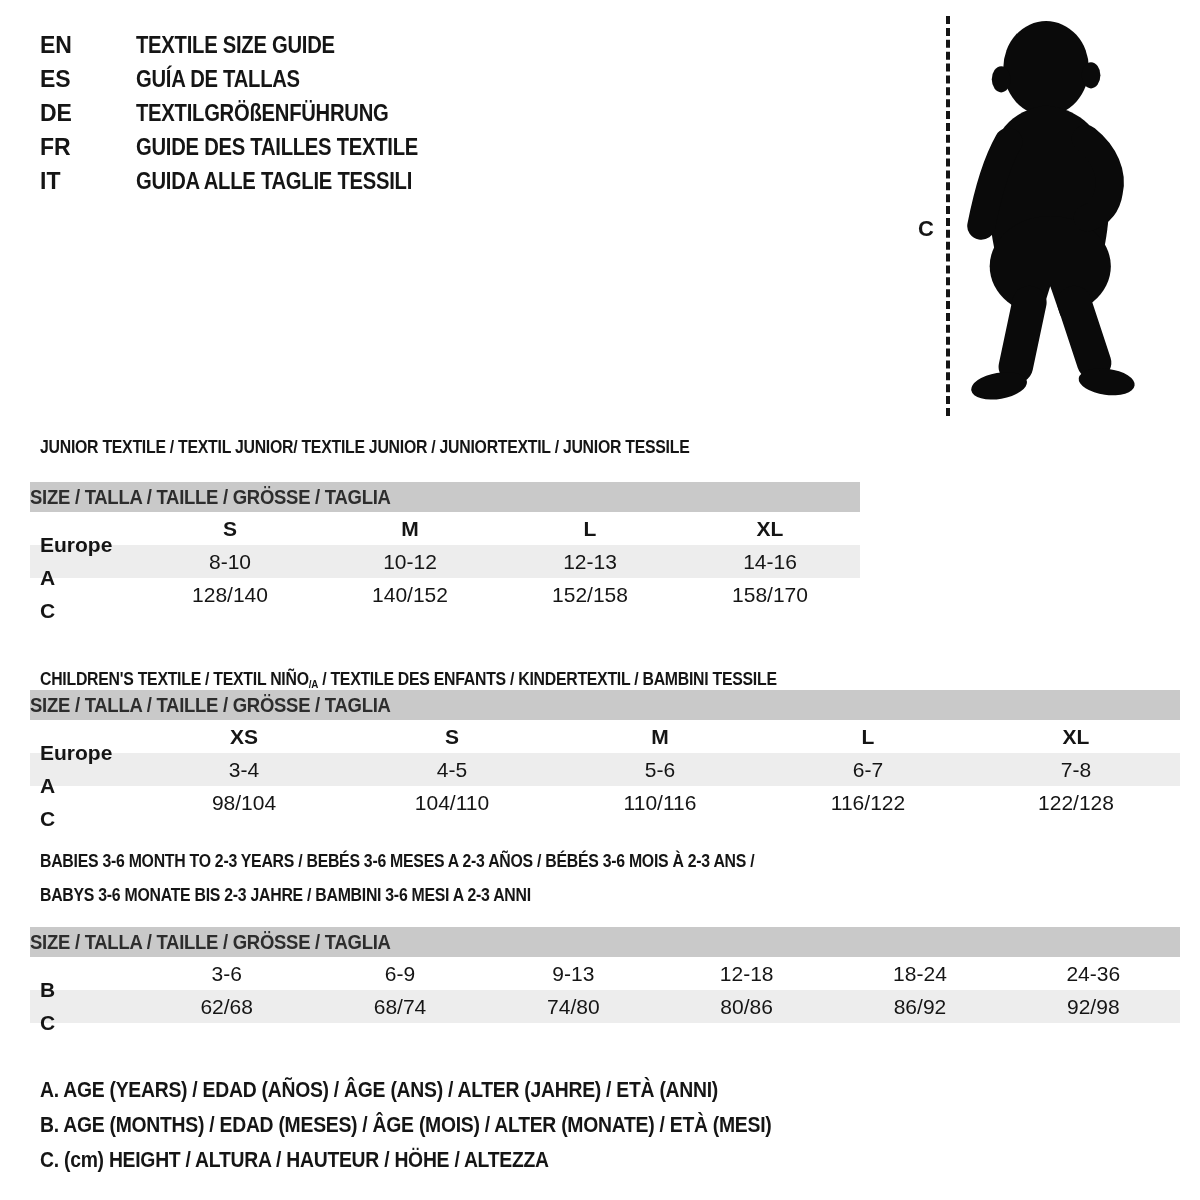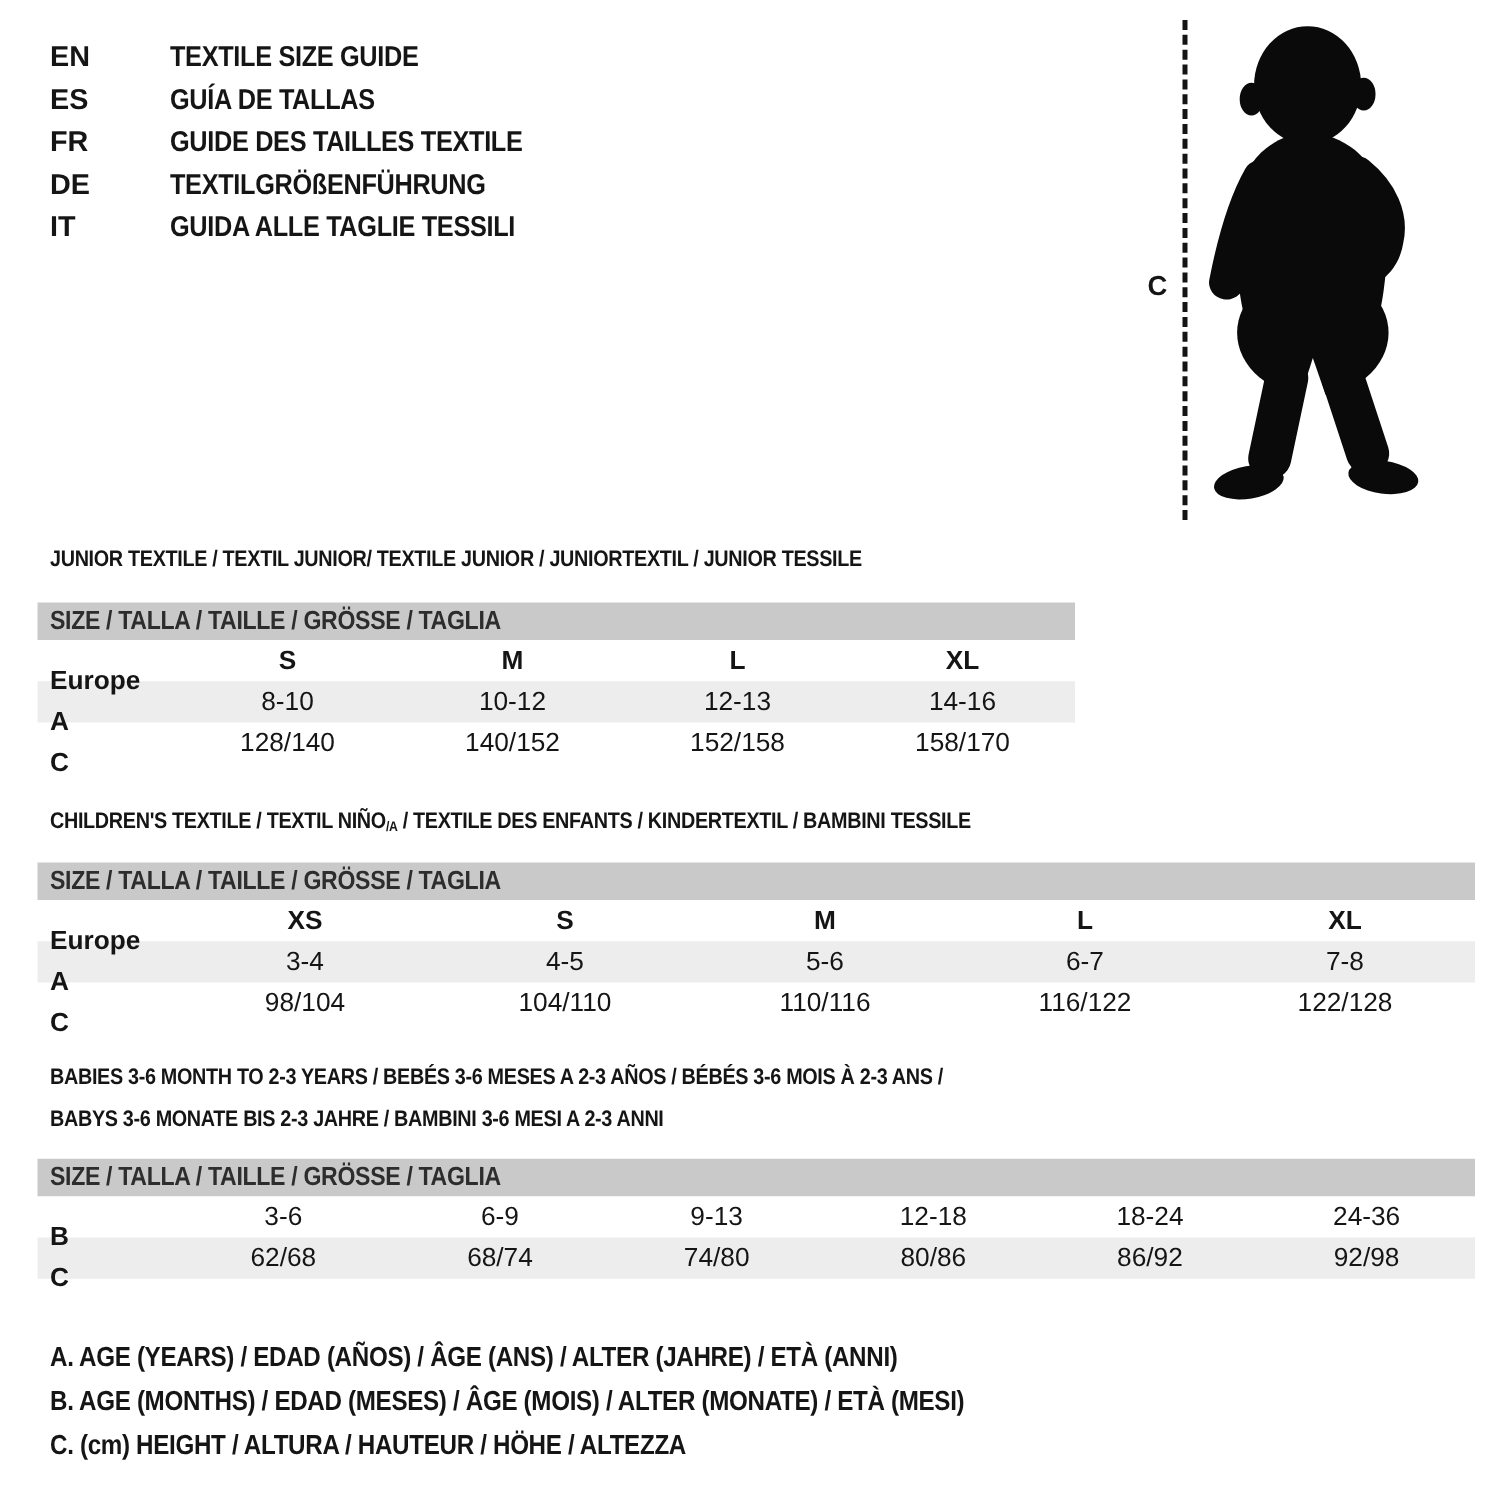--- a/index.html
+++ b/index.html
@@ -18,52 +18,52 @@
   .dash-line{position:absolute;left:946px;top:16px;height:400px;width:0;border-left:4px dashed #141414;}
   .c-label{position:absolute;left:918px;top:216px;font-size:22px;font-weight:bold;}
   .toddler{position:absolute;left:950px;top:13px;}
 
   
   .sec-title{position:absolute;left:40px;height:30px;line-height:30px;font-size:18px;font-weight:bold;white-space:nowrap;}
   .subA{font-size:0.62em;vertical-align:-0.28em;}
 
   
   .tbl{position:absolute;left:30px;}
-  .t-bar{height:30px;background:#c9c9c9;display:flex;align-items:center;padding-left:10px;font-size:21px;font-weight:bold;color:#2d2d2d;}
+  .t-bar{height:30px;background:#c9c9c9;display:flex;align-items:center;font-size:21px;font-weight:bold;color:#2d2d2d;}
   .t-row{display:flex;height:33px;align-items:center;font-size:21px;}
   .t-row.stripe{background:#ededed;}
   .t-lbl{width:110px;padding-left:10px;font-weight:bold;box-sizing:border-box;flex:0 0 auto;margin-top:33px;}
   .t-cell{flex:1;text-align:center;}
   .t-head .t-cell{font-weight:bold;}
 
   
   .legend{position:absolute;left:40px;top:1068px;}
-  .legend-line{height:35px;display:flex;align-items:center;font-size:22px;font-weight:bold;}
+  .legend-line{height:35px;display:flex;align-items:flex-end;font-size:22px;font-weight:bold;}
 </style>
 </head>
 <body>
 
 <div class="page">
 
   <div class="lang">
     <div class="lang-row">
       <span class="lang-code">EN</span>
       <span class="cond">TEXTILE SIZE GUIDE</span>
     </div>
     <div class="lang-row">
       <span class="lang-code">ES</span>
       <span class="cond">GUÍA DE TALLAS</span>
     </div>
     <div class="lang-row">
+      <span class="lang-code">DE</span>
+      <span class="cond">TEXTILGRÖßENFÜHRUNG</span>
+    </div>
+    <div class="lang-row">
       <span class="lang-code">FR</span>
       <span class="cond">GUIDE DES TAILLES TEXTILE</span>
-    </div>
-    <div class="lang-row">
-      <span class="lang-code">DE</span>
-      <span class="cond">TEXTILGRÖßENFÜHRUNG</span>
     </div>
     <div class="lang-row">
       <span class="lang-code">IT</span>
       <span class="cond">GUIDA ALLE TAGLIE TESSILI</span>
     </div>
   </div>
 
   <div class="dash-line"></div>
   <div class="c-label">C</div>
   <svg class="toddler" width="188" height="402" viewBox="0 0 180 400" preserveAspectRatio="none" role="img">
@@ -112,21 +112,21 @@
     </div>
     <div class="t-row">
       <span class="t-lbl">C</span>
       <span class="t-cell">128/140</span>
       <span class="t-cell">140/152</span>
       <span class="t-cell">152/158</span>
       <span class="t-cell">158/170</span>
     </div>
   </div>
 
-  <div class="sec-title" style="top:641px">
+  <div class="sec-title" style="top:664px">
     <span class="cond"><span>CHILDREN'S TEXTILE / TEXTIL NIÑO</span><span class="subA">/A</span><span> / TEXTILE DES ENFANTS / KINDERTEXTIL / BAMBINI TESSILE</span></span>
   </div>
   <div class="tbl" style="top:690px;width:1150px">
     <div class="t-bar">
       <span class="cond">SIZE / TALLA / TAILLE / GRÖSSE / TAGLIA</span>
     </div>
     <div class="t-row t-head">
       <span class="t-lbl">Europe</span>
       <span class="t-cell">XS</span>
       <span class="t-cell">S</span>

